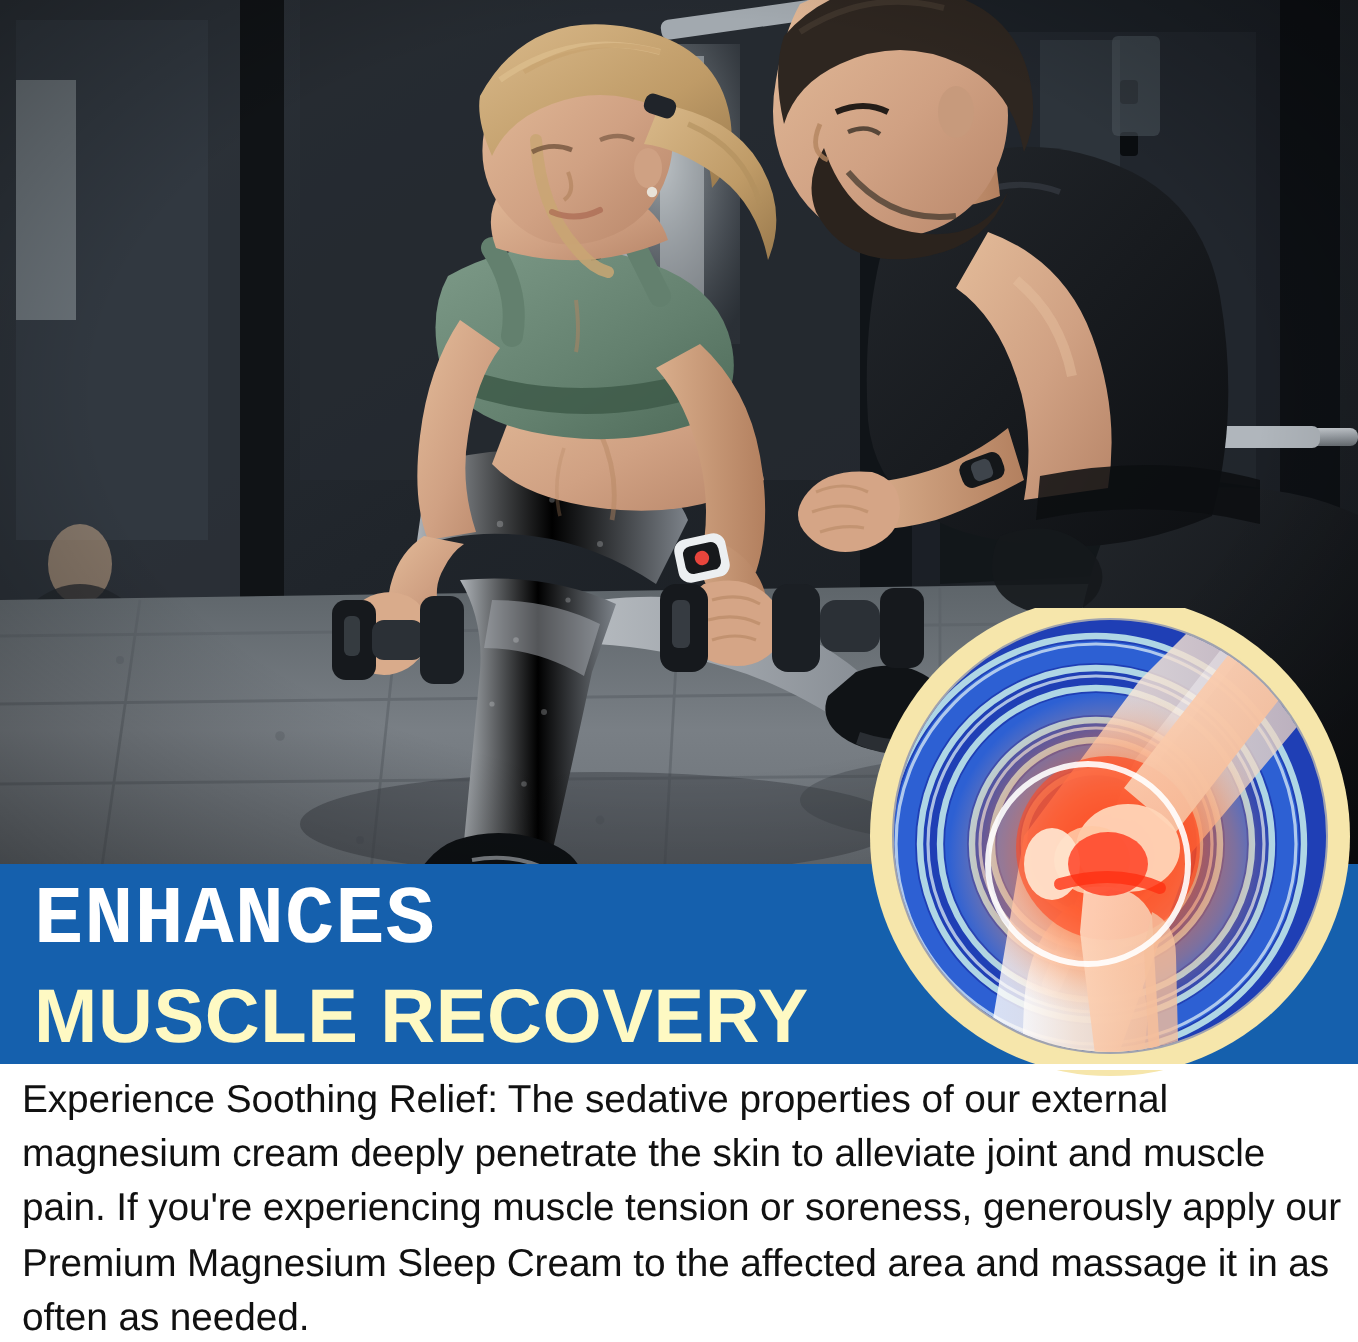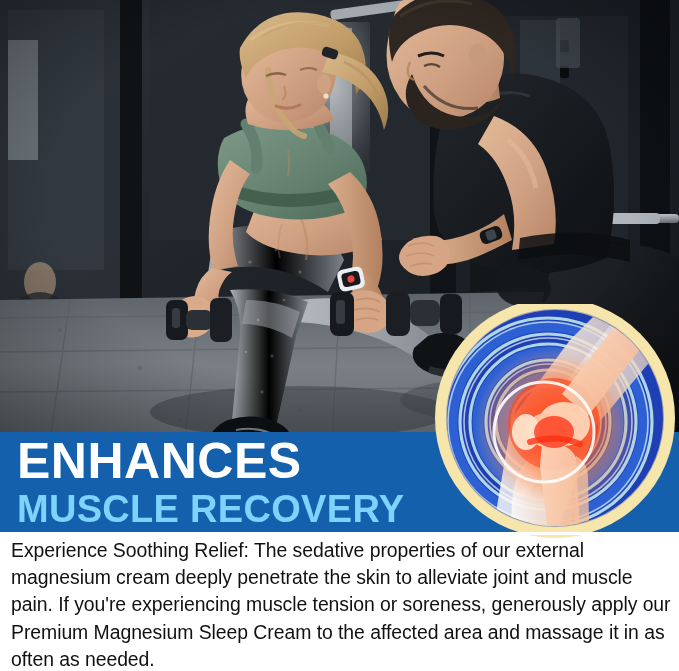--- a/index.html
+++ b/index.html
@@ -43,31 +43,31 @@
     overflow: hidden;
   }
   .banner-inner {
     position: absolute;
     left: 17px;
     top: 0;
     width: 640px;
   }
   .headline-1 {
     color: #ffffff;
-    font-family: Liberation Sans, sans-serif;
+    font-family: Liberation Mono, monospace;
     font-weight: bold;
-    font-size: 50px;
+    font-size: 41px;
     line-height: 53px;
     letter-spacing: 0.5px;
     margin: 0;
     padding-top: 3px;
     white-space: nowrap;
   }
   .headline-2 {
-    color: #7dd3fc;
+    color: #fef9c3;
     font-family: "Liberation Sans", sans-serif;
     font-weight: bold;
     font-size: 38px;
     line-height: 42px;
     letter-spacing: 0.3px;
     margin: 0;
     white-space: nowrap;
   }
 
   

